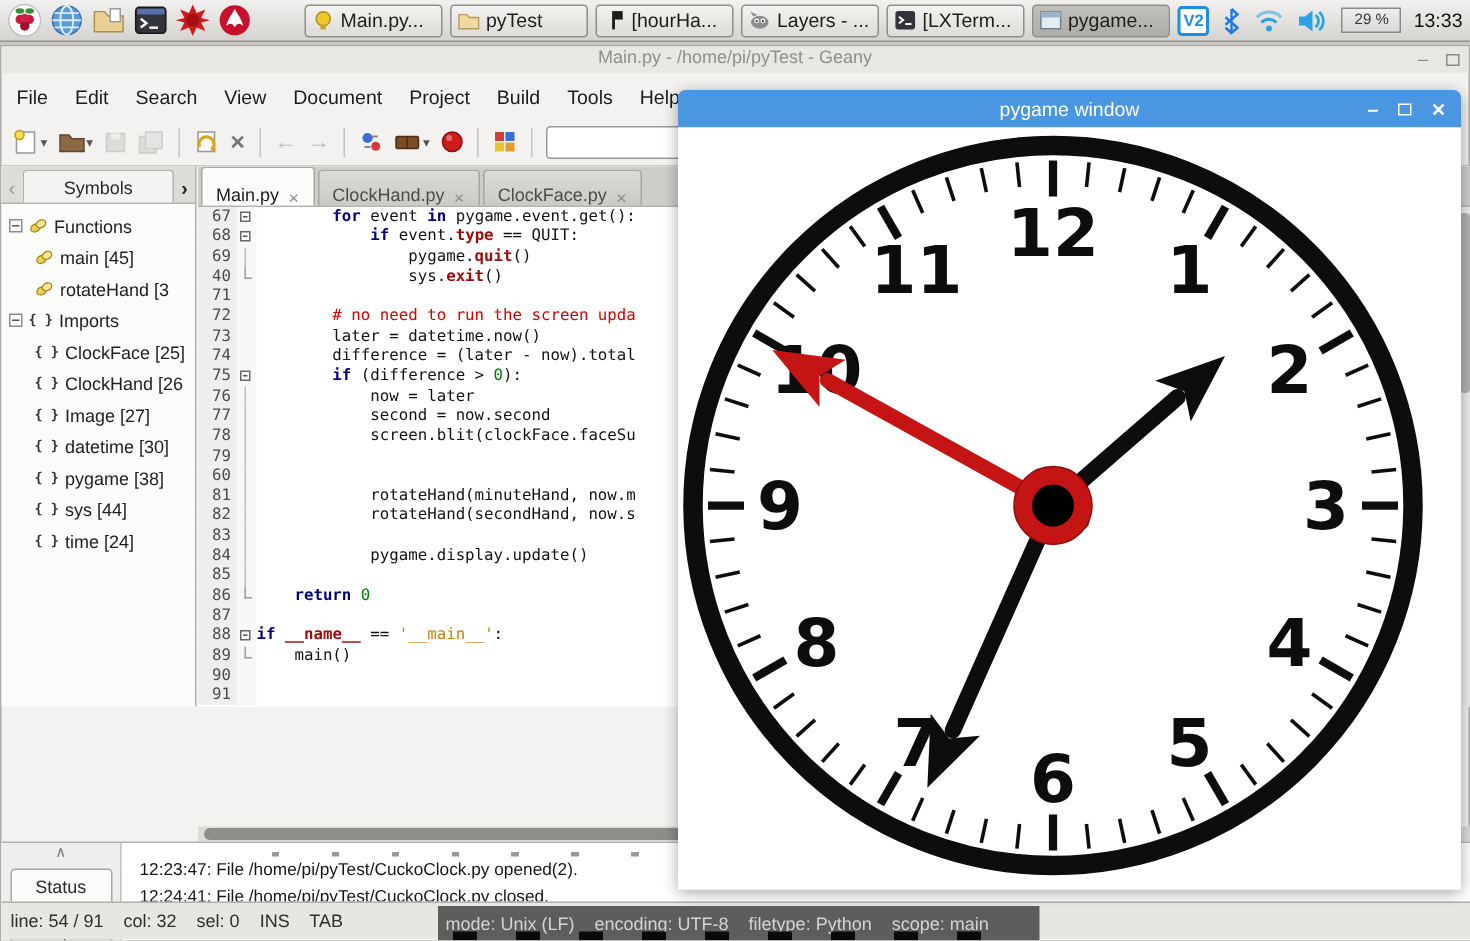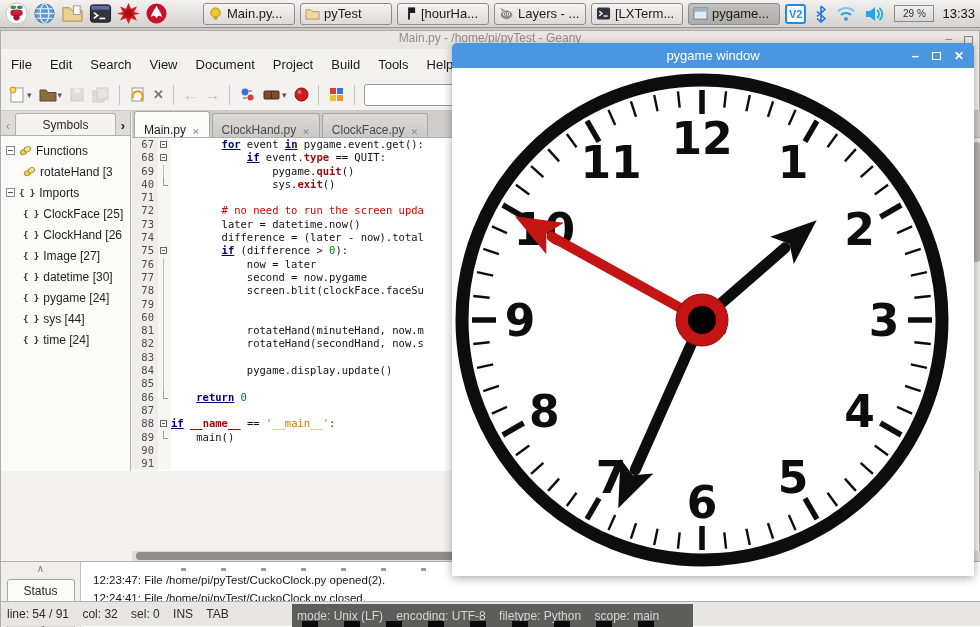--- a/index.html
+++ b/index.html
@@ -67,21 +67,21 @@
   .ecode { position:absolute; top:27px; left:0; right:10px; bottom:0; background:#fff; overflow:hidden;
     font-family:"DejaVu Sans Mono","Liberation Mono",monospace; font-size:10.5px; line-height:13.3px; }
   .crow { display:flex; height:13.3px; }
   .gut { width:26px; background:#efeeec; color:#4c4c4c; text-align:right; padding-right:4px; flex:none; }
   .fold { width:13px; background:#f7f7f5; flex:none; position:relative; }
   .fm-box { position:absolute; left:2px; top:3px; width:7px; height:7px; border:1px solid #666; background:#fff; }
   .fm-box::after { content:""; position:absolute; left:1px; right:1px; top:2px; border-top:1px solid #555; }
   .fm-pipe { position:absolute; left:5px; top:0; bottom:0; width:1px; background:#bdbdbd; }
   .fm-corner { position:absolute; left:5px; top:0; width:5px; height:8px; border-left:1px solid #9c9c9c; border-bottom:1px solid #9c9c9c; }
   .pre { white-space:pre; }
-  .k { color:#00007d; font-weight:bold;text-decoration:underline; }
+  .k { color:#00007d; font-weight:bold; }
   .r { color:#9c0a0a; font-weight:bold; }
   .c { color:#d40000; }
   .n { color:#007d00; }
   .s { color:#c87e00; }
   .p { color:#111; }
   .vsb { position:absolute; top:27px; right:0; bottom:0; width:10px; background:#ececea; border-left:1px solid #c5c3bf; }
   .vsb .thumb { position:absolute; top:4px; left:1px; width:7px; height:120px; background:#b4b2ae; border-radius:3px; }
 
   .hscroll { position:absolute; top:440px; left:131px; right:0; height:10px; background:#dddbd7; }
   .hscroll .thumb { position:absolute; top:1px; left:4px; width:62%; height:8px; background:#8f8d89; border-radius:4px; }
@@ -103,21 +103,21 @@
   
   .sbar { position:absolute; left:0; bottom:0; width:980px; height:25px; background:#e8e6e3;
     border-top:1px solid #b3b1ad; font-size:12px; color:#2e2e2e; display:flex; align-items:center; }
   .sleft { padding-left:6px; white-space:pre; }
   .sdark { position:absolute; left:291px; top:2px; width:401px; height:23px; background:#5d5d5c;
     color:#d4d4d3; display:flex; align-items:center; padding-left:5px; white-space:pre; overflow:hidden; }
   .sdark .blobs { position:absolute; bottom:0; left:10px; width:370px; height:6px;
     background:repeating-linear-gradient(90deg,#0a0a0a 0 16px,transparent 16px 42px); }
 
   
-  .pgwin { position:absolute; left:452px; top:43px; width:522px; height:533px; z-index:20;
+  .pgwin { position:absolute; left:452px; top:60px; width:522px; height:533px; z-index:20;
     border-radius:6px 6px 3px 3px; box-shadow:0 2px 10px rgba(0,0,0,.35); background:#fff; }
   .pgtitle { height:25px; background:#4a96e0; border-radius:5px 5px 0 0; color:#fff; font-size:13px;
     display:flex; align-items:center; justify-content:center; position:relative; }
   .pgctrl { position:absolute; right:10px; top:0; height:25px; display:flex; align-items:center; gap:13px; }
   .pgmin { color:#fff; font-weight:bold; font-size:13px; line-height:10px; }
   .pgmax { width:9px; height:8px; border:1.5px solid #fff; }
   .pgclose { color:#fff; font-weight:bold; font-size:12px; }
   .pgbody { position:absolute; top:25px; left:0; right:0; bottom:0; background:#fff; overflow:hidden; }
 </style>
 </head>
@@ -378,20 +378,29 @@
               </span>
               <span>Functions</span>
             </div>
             <div class="trow" style="padding-left: 22px;">
               <span class="sym-ic">
                 <svg width="13" height="11" viewBox="0 0 14 12">
                   <ellipse cx="5" cy="7.6" rx="3.6" ry="2.7" fill="#edd058" stroke="#a3881c" transform="rotate(-28 5 7.6)"></ellipse>
                   <ellipse cx="9" cy="4.6" rx="3.6" ry="2.7" fill="#f6e795" stroke="#a3881c" transform="rotate(-28 9 4.6)"></ellipse>
                 </svg>
               </span>
+              <span>main [45]</span>
+            </div>
+            <div class="trow" style="padding-left: 22px;">
+              <span class="sym-ic">
+                <svg width="13" height="11" viewBox="0 0 14 12">
+                  <ellipse cx="5" cy="7.6" rx="3.6" ry="2.7" fill="#edd058" stroke="#a3881c" transform="rotate(-28 5 7.6)"></ellipse>
+                  <ellipse cx="9" cy="4.6" rx="3.6" ry="2.7" fill="#f6e795" stroke="#a3881c" transform="rotate(-28 9 4.6)"></ellipse>
+                </svg>
+              </span>
               <span>rotateHand [3</span>
             </div>
             <div class="trow" style="padding-left: 5px;">
               <span class="expander"></span>
               <span class="sym-ic">
                 <span class="brace">{ }</span>
               </span>
               <span>Imports</span>
             </div>
             <div class="trow" style="padding-left: 22px;">
@@ -415,21 +424,21 @@
             <div class="trow" style="padding-left: 22px;">
               <span class="sym-ic">
                 <span class="brace">{ }</span>
               </span>
               <span>datetime [30]</span>
             </div>
             <div class="trow" style="padding-left: 22px;">
               <span class="sym-ic">
                 <span class="brace">{ }</span>
               </span>
-              <span>pygame [24]</span>
+              <span>pygame [38]</span>
             </div>
             <div class="trow" style="padding-left: 22px;">
               <span class="sym-ic">
                 <span class="brace">{ }</span>
               </span>
               <span>sys [44]</span>
             </div>
             <div class="trow" style="padding-left: 22px;">
               <span class="sym-ic">
                 <span class="brace">{ }</span>
@@ -515,21 +524,21 @@
               <span class="fold">
                 <span class="fm-pipe"></span>
               </span>
               <span class="pre"><span class="p">            now = later</span></span>
             </div>
             <div class="crow">
               <span class="gut">77</span>
               <span class="fold">
                 <span class="fm-pipe"></span>
               </span>
-              <span class="pre"><span class="p">            second = now.pygame</span></span>
+              <span class="pre"><span class="p">            second = now.second</span></span>
             </div>
             <div class="crow">
               <span class="gut">78</span>
               <span class="fold">
                 <span class="fm-pipe"></span>
               </span>
               <span class="pre"><span class="p">            screen.blit(clockFace.faceSu</span></span>
             </div>
             <div class="crow">
               <span class="gut">79</span>

